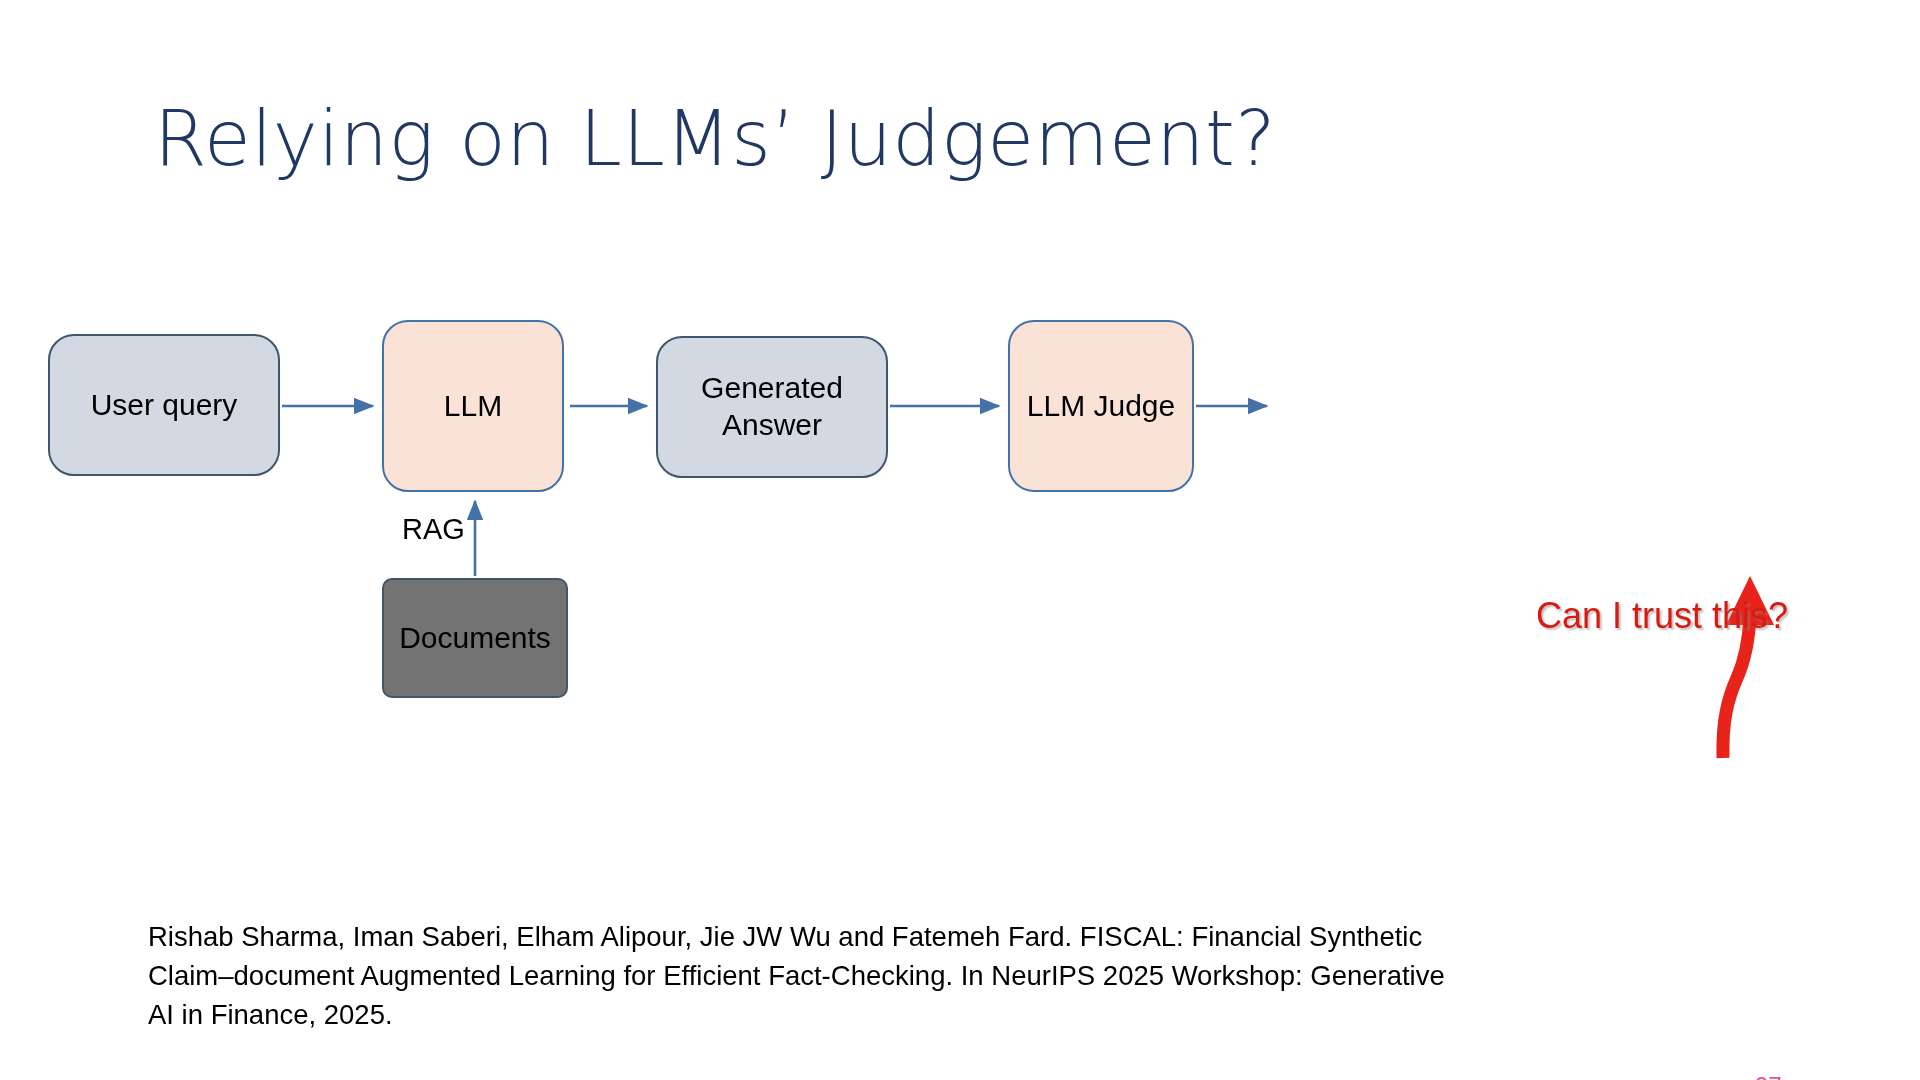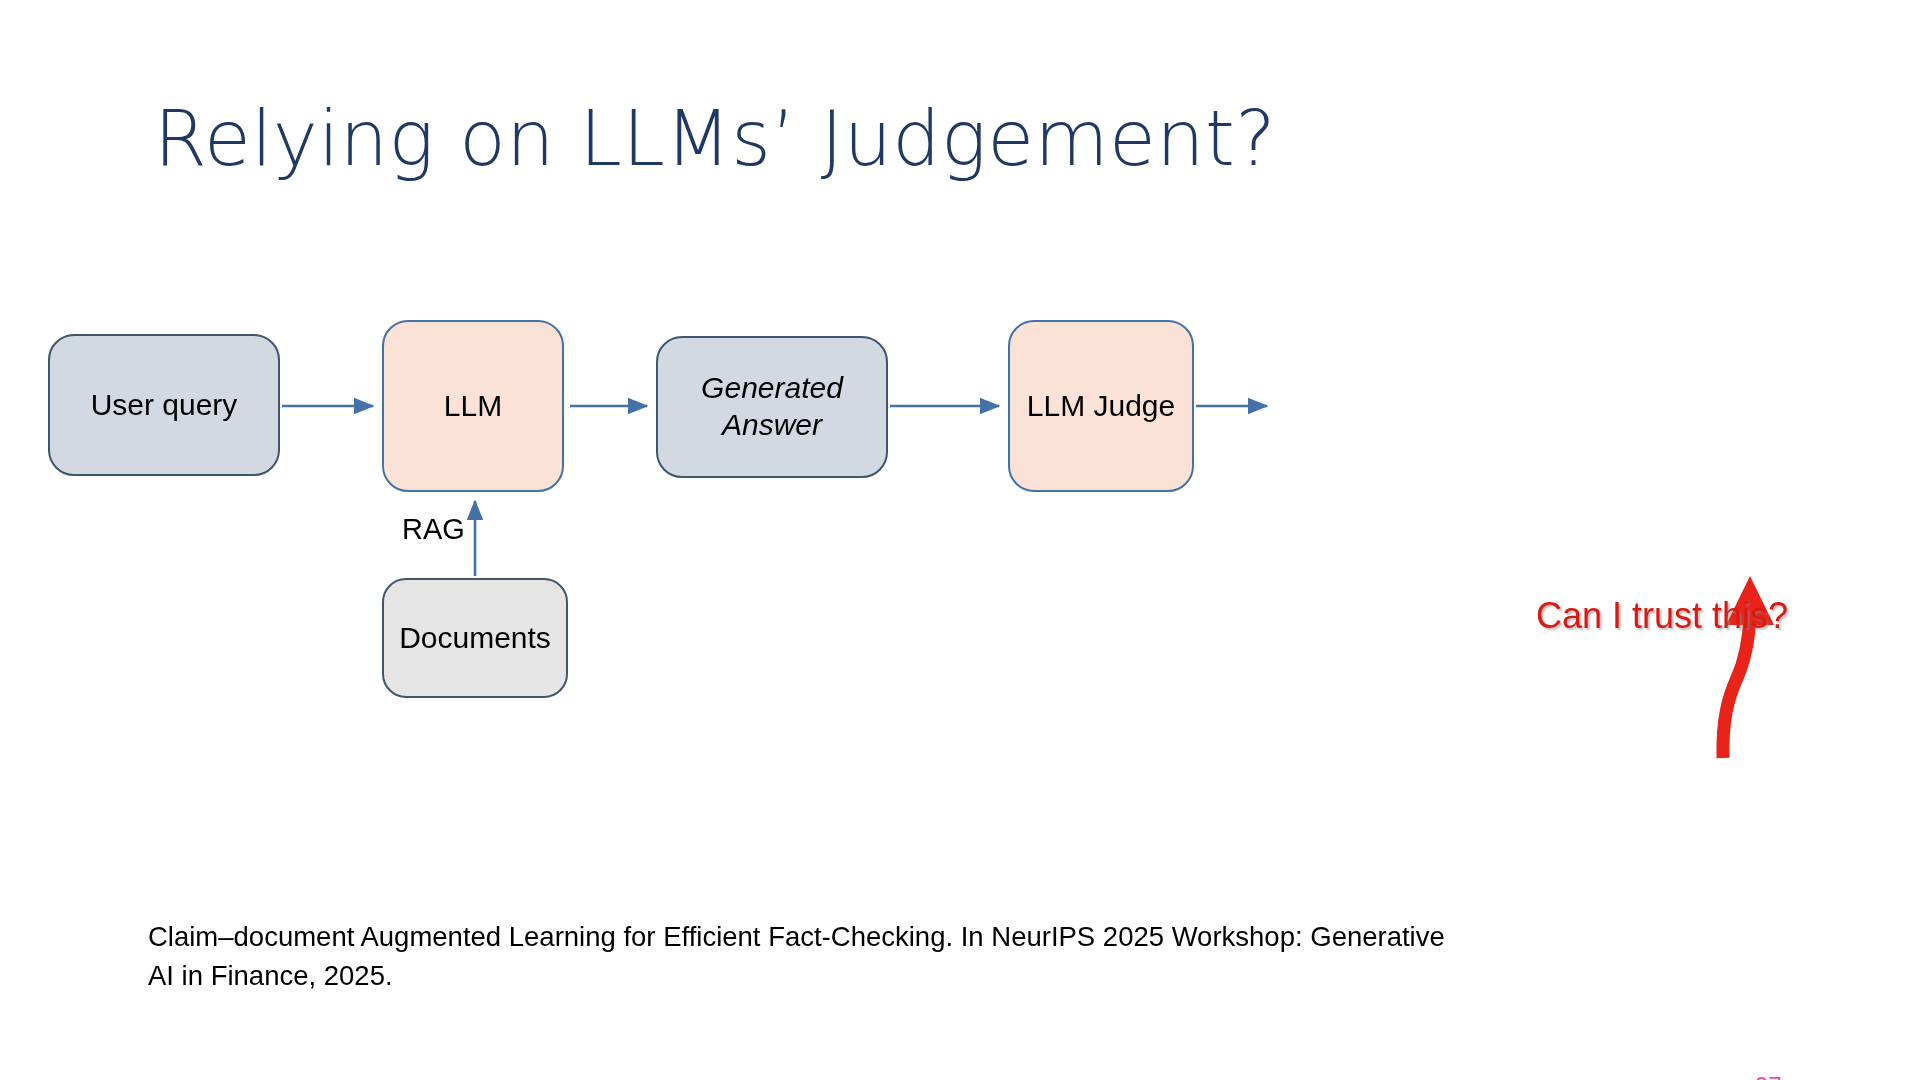--- a/index.html
+++ b/index.html
@@ -65,34 +65,34 @@
     background: #D3D9E3;
     border: 2px solid #41566B;
     border-radius: 26px;
   }
   .node-peach {
     background: #FAE3D6;
     border: 2px solid #4472A8;
     border-radius: 26px;
   }
   .node-lightblue {
-    background: #e5e5e5;
+    background: #737373;
     border: 2px solid #41566B;
-    border-radius: 24px;
+    border-radius: 10px;
   }
   .node-orange {
     background: #E87D27;
     border: none;
     border-radius: 14px;
   }
 
   
   #node-user-query  { left: 48px;   top: 314px; width: 232px; height: 142px; }
   #node-llm         { left: 382px;  top: 300px; width: 182px; height: 172px; }
-  #node-generated   { left: 656px;  top: 316px; width: 232px; height: 142px; font-style: italic; }
+  #node-generated   { left: 656px;  top: 316px; width: 232px; height: 142px; }
   #node-llm-judge   { left: 1008px; top: 300px; width: 186px; height: 172px; }
   #node-response    { left: 1276px; top: 314px; width: 230px; height: 142px; }
   #node-documents   { left: 382px;  top: 558px; width: 186px; height: 120px; }
 
   
   #connectors {
     position: absolute;
     left: 0; top: 0;
     width: 1920px;
     height: 1080px;
@@ -192,19 +192,20 @@
 
 
     <div class="node node-lightblue" id="node-documents">Documents</div>
 
     <div id="rag-label">RAG</div>
   </div>
 
   <div id="trust-text">Can I trust this?</div>
 
   <div id="citation">
+    <span class="cite-line">Rishab Sharma, Iman Saberi, Elham Alipour, Jie JW Wu and Fatemeh Fard. FISCAL: Financial Synthetic</span>
     <span class="cite-line">Claim–document Augmented Learning for Efficient Fact-Checking. In NeurIPS 2025 Workshop: Generative</span>
     <span class="cite-line">AI in Finance, 2025.</span>
   </div>
 
   <div id="page-number">97</div>
 
 </div>
 
 </body></html>

